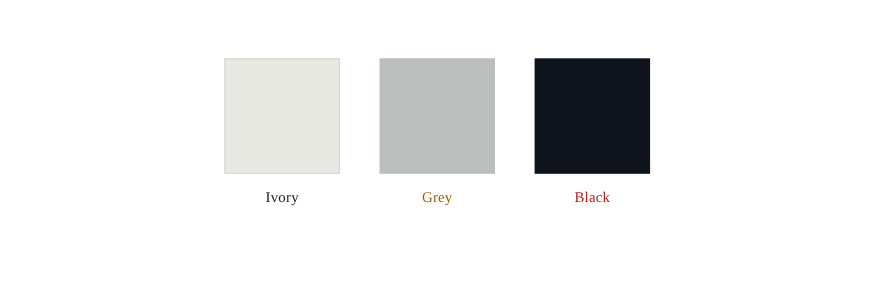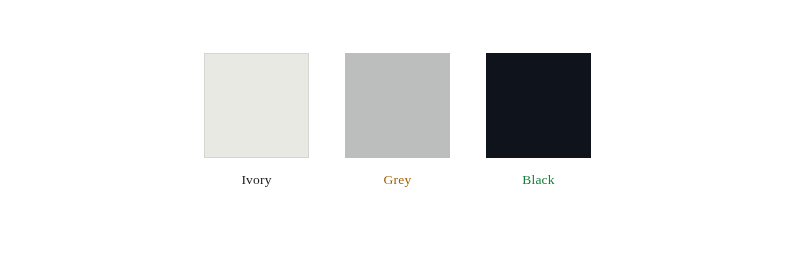--- a/index.html
+++ b/index.html
@@ -68,17 +68,17 @@
       <div class="swatch-label" style="color: rgb(27, 27, 27);">Ivory</div>
     </div>
 
     <div class="swatch-item">
       <div class="swatch-chip" style="background: rgb(188, 189, 189); border: none;"></div>
       <div class="swatch-label" style="color: #a16207;">Grey</div>
     </div>
 
     <div class="swatch-item">
       <div class="swatch-chip" style="background: rgb(15, 19, 28); border: none;"></div>
-      <div class="swatch-label" style="color: #15803d;">Black</div>
+      <div class="swatch-label" style="color: #b91c1c;">Black</div>
     </div>
 
   </div>
 </div>
 
 </body></html>

